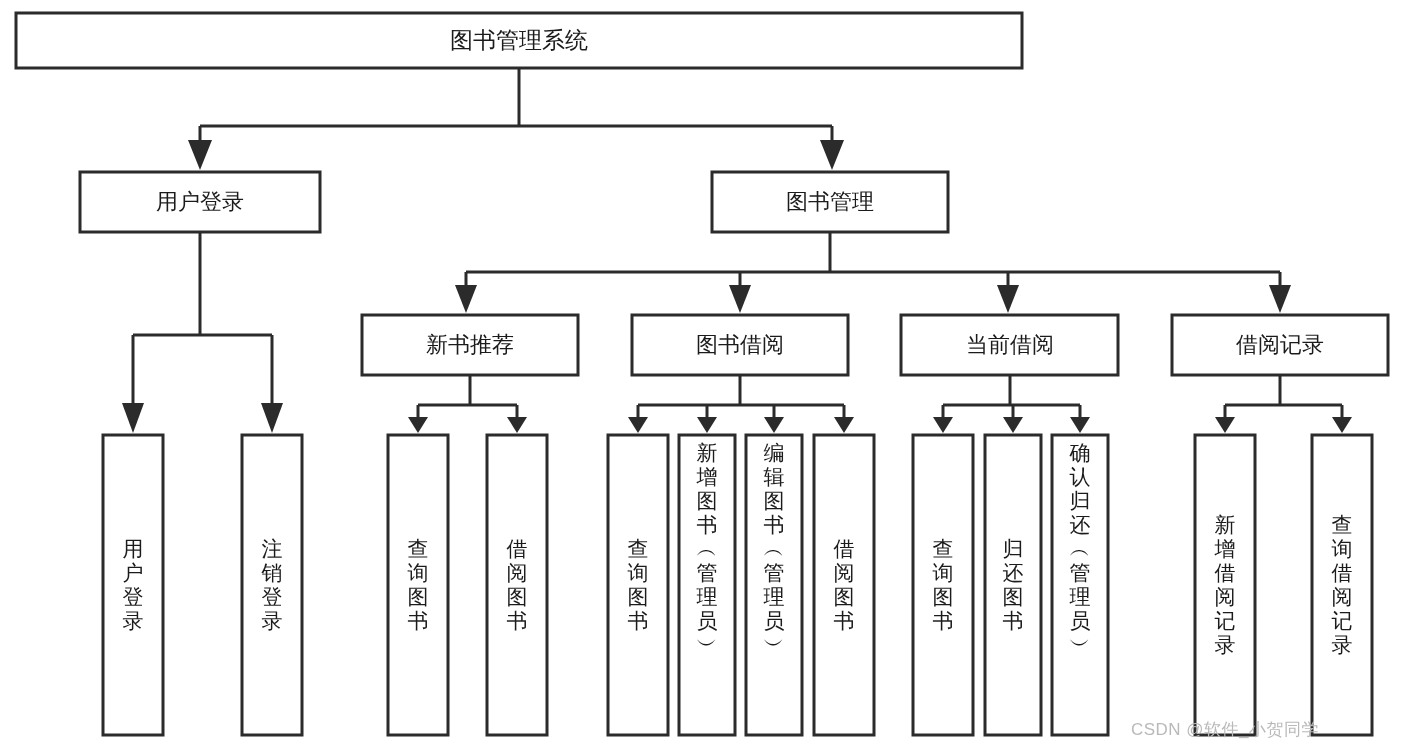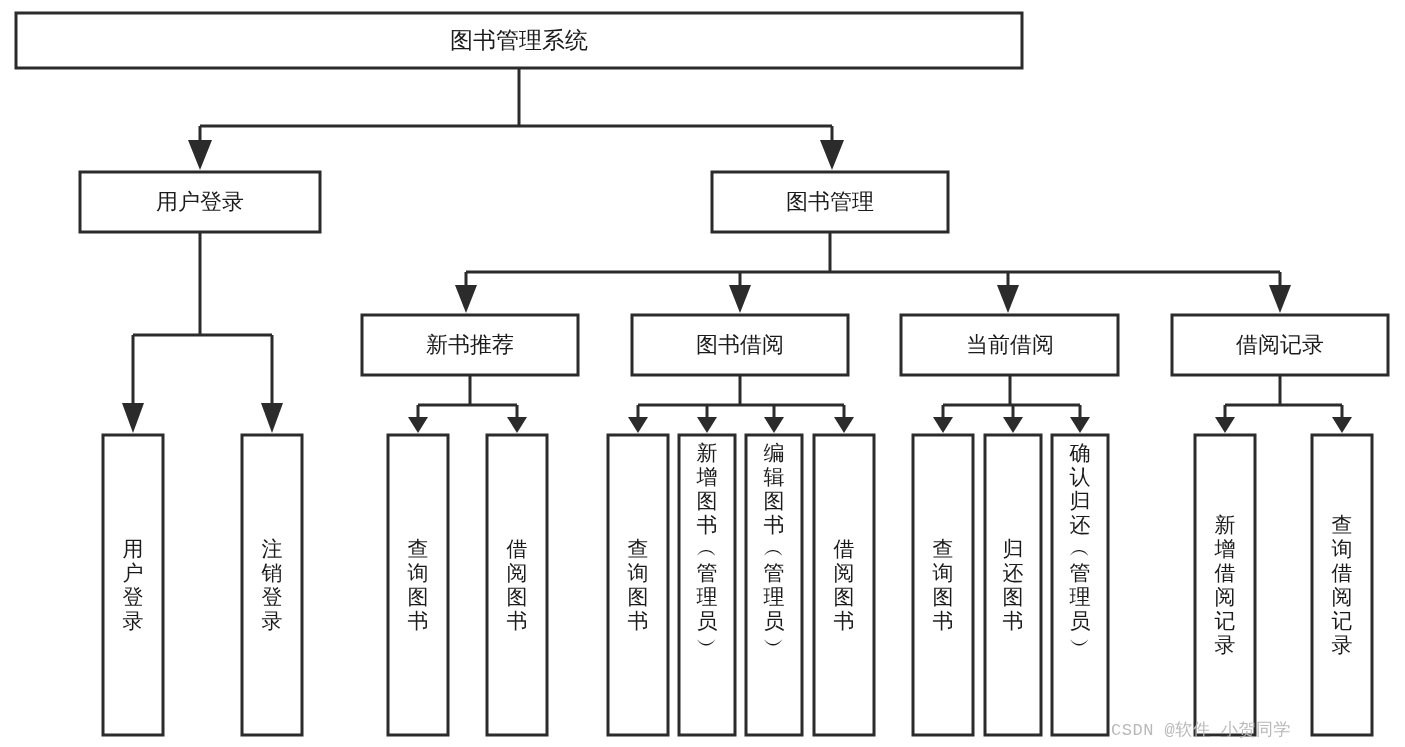--- a/index.html
+++ b/index.html
@@ -11,20 +11,21 @@
     width: 1405px;
     height: 747px;
     font-family: "Liberation Sans", "DejaVu Sans", sans-serif;
     overflow: hidden;
   }
   #diagram-root {
     position: relative;
     width: 1299px;
     height: 747px;
     background: #ffffff;
+    padding-left: 28px;
   }
   svg#flow {
     position: absolute;
     left: 0;
     top: 0;
     width: 1405px;
     height: 747px;
     display: block;
   }
   .node-rect {
@@ -75,21 +76,21 @@
   }
   .vlabel span {
     display: block;
     height: 24px;
     line-height: 24px;
   }
   .watermark {
     position: absolute;
     right: 8px;
     bottom: 6px;
-    font-family: Liberation Mono, monospace;
+    font-family: Liberation Sans, sans-serif;
     font-size: 17px;
     color: #b9b9b9;
     letter-spacing: 0.5px;
     white-space: nowrap;
   }
 </style>
 </head>
 <body>
 
 <div id="diagram-root">

